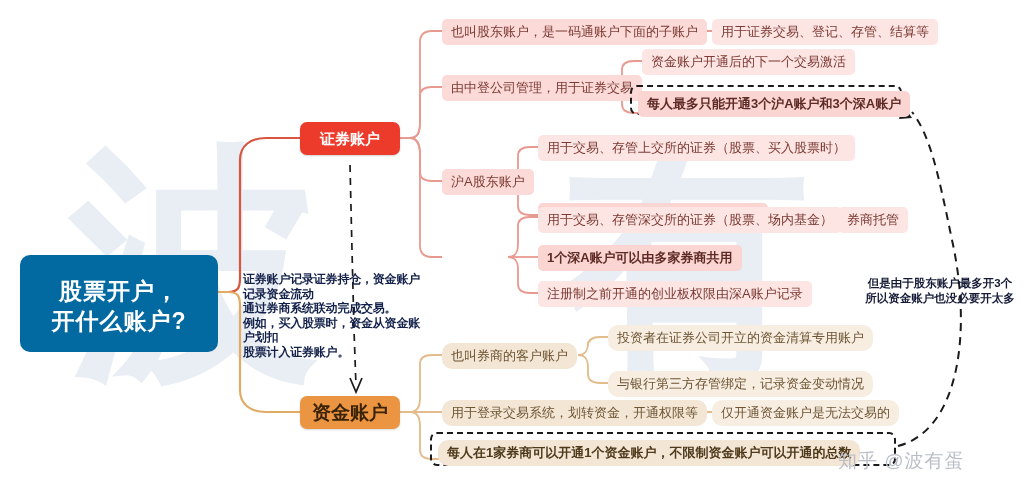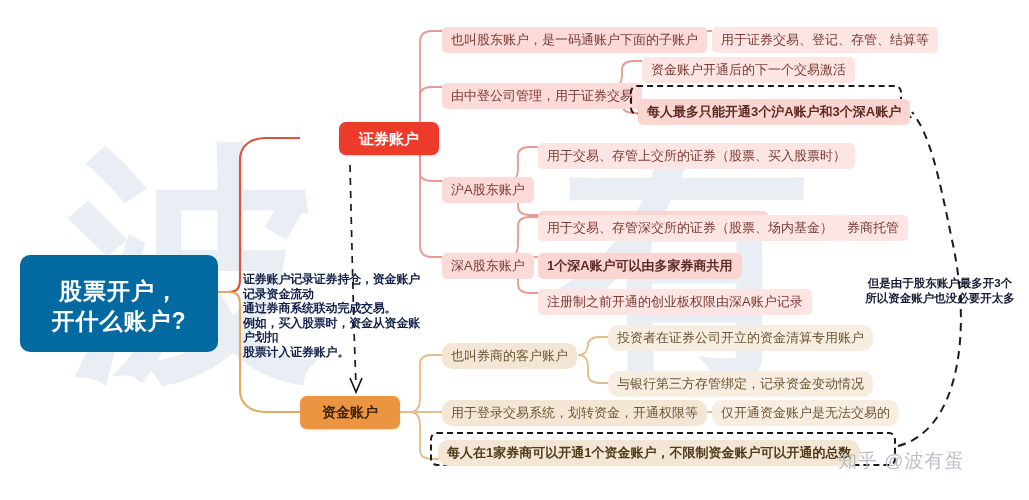--- a/index.html
+++ b/index.html
@@ -31,29 +31,29 @@
   .root span{display:block;}
 
   .hub-red{
     background:#ec3b2b;color:#ffffff;border-radius:7px;
     font-weight:700;font-size:15px;line-height:15px;
     text-align:center;padding:9px 12px;
     box-shadow:0 1px 2px rgba(0,0,0,.18);
   }
   .hub-orange{
     background:#eb9442;color:#3a2206;border-radius:7px;
-    font-weight:700;font-size:14px;line-height:15px;
+    font-weight:700;font-size:19px;line-height:15px;
     text-align:center;padding:9px 12px;
     box-shadow:0 1px 2px rgba(0,0,0,.15);
   }
 
   
   .pill-pink{
     background:#fbdad7;color:#7c3a34;border-radius:5px;
-    font-size:13px;line-height:14px;padding:6px 9px;margin-top:8px;
+    font-size:13px;line-height:14px;padding:6px 9px;
   }
   .pill-pink.b{font-weight:700;color:#5e2a25;background:#fbd5d1;}
   .pill-pink.lite{background:#fce5e2;}
 
   
   .pill-beige{
     background:#f3e6d5;color:#6e5534;border-radius:10px;
     font-size:13px;line-height:14px;padding:6px 9px;
   }
   .pill-beige.b{font-weight:700;color:#4f3a1c;}
@@ -131,21 +131,21 @@
 
     <path d="M898,446 C960,430 972,330 952,240 C938,172 930,135 912,112" fill="none" stroke="#1b1b1b" stroke-width="2" stroke-dasharray="8,6"></path>
     <path d="M903,104 L912,118 L899,119 Z" fill="#1b1b1b"></path>
   </svg>
 
   <div class="node root" style="left:20px;top:255px;width:198px;">
     <span>股票开户，</span>
     <span>开什么账户?</span>
   </div>
 
-  <div class="node hub-red" style="left:300px;top:122px;width:100px;margin-left:39px;">
+  <div class="node hub-red" style="left:300px;top:122px;width:100px;">
     <span>证券账户</span>
   </div>
 
   <div class="node hub-orange" style="left:300px;top:396px;width:100px;">
     <span>资金账户</span>
   </div>
 
   <div class="node pill-pink" style="left:442px;top:19px;">
     <span>也叫股东账户，是一码通账户下面的子账户</span>
   </div>
@@ -167,23 +167,20 @@
   <div class="node pill-pink" style="left:442px;top:169px;">
     <span>沪A股东账户</span>
   </div>
   <div class="node pill-pink lite" style="left:538px;top:135px;">
     <span>用于交易、存管上交所的证券（股票、买入股票时）</span>
   </div>
   <div class="node pill-pink b" style="left:538px;top:203px;">
     <span>1个沪A账户只能指定在一家券商使用</span>
   </div>
 
-  <div class="node pill-pink" style="left:442px;top:245px;">
-    <span>深A股东账户</span>
-  </div>
   <div class="node pill-pink lite" style="left:538px;top:207px;">
     <span>用于交易、存管深交所的证券（股票、场内基金）</span>
   </div>
   <div class="node pill-pink lite" style="left:838px;top:207px;">
     <span>券商托管</span>
   </div>
   <div class="node pill-pink b" style="left:538px;top:245px;">
     <span>1个深A账户可以由多家券商共用</span>
   </div>
   <div class="node pill-pink lite" style="left:538px;top:281px;">

